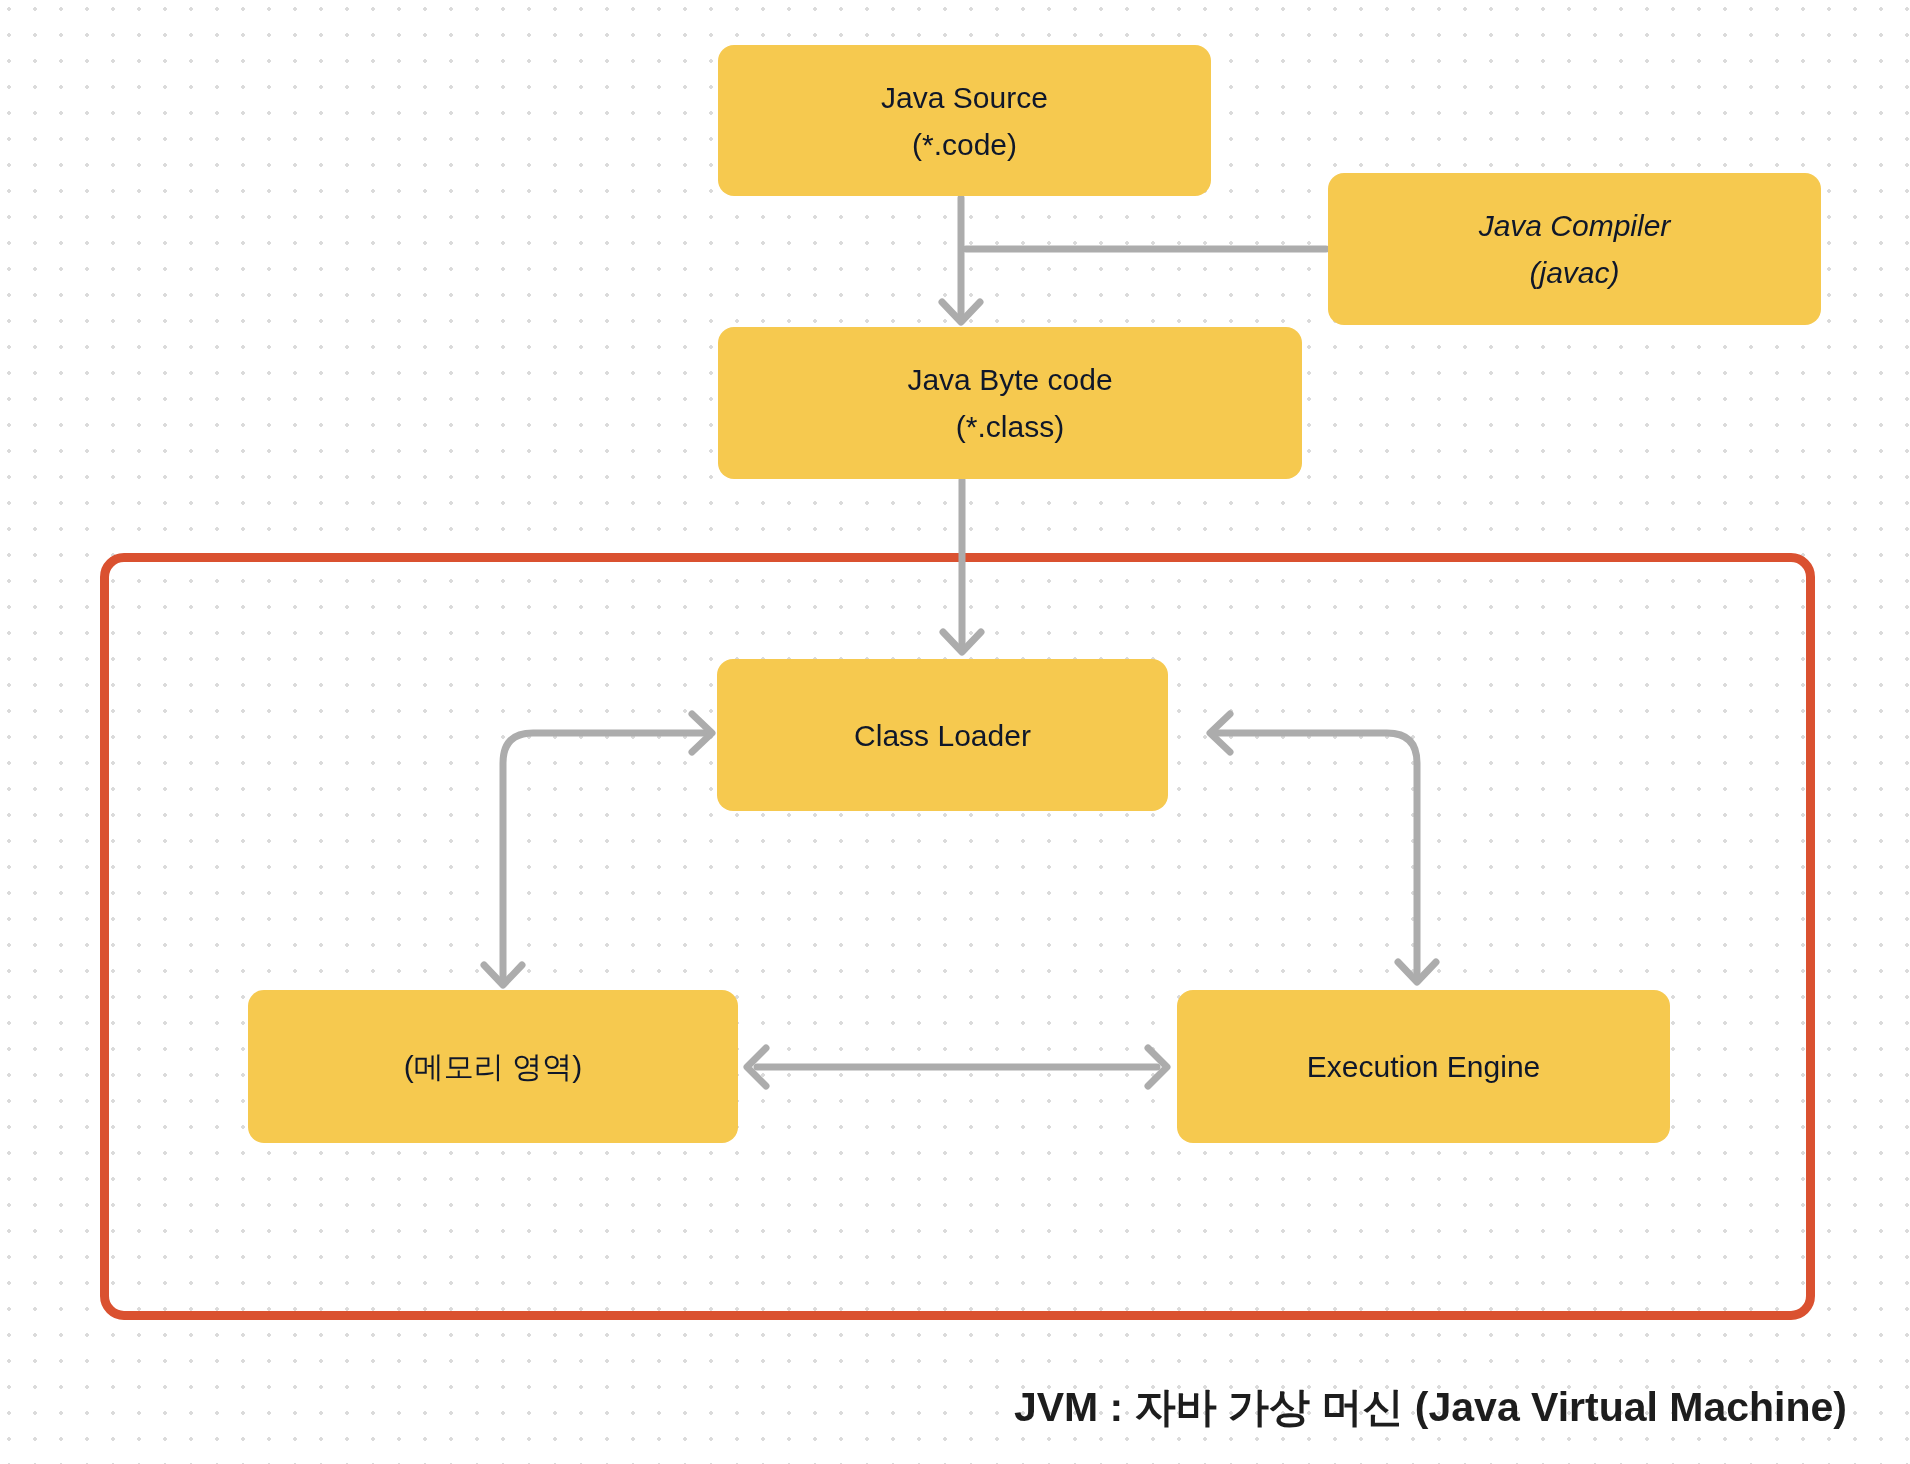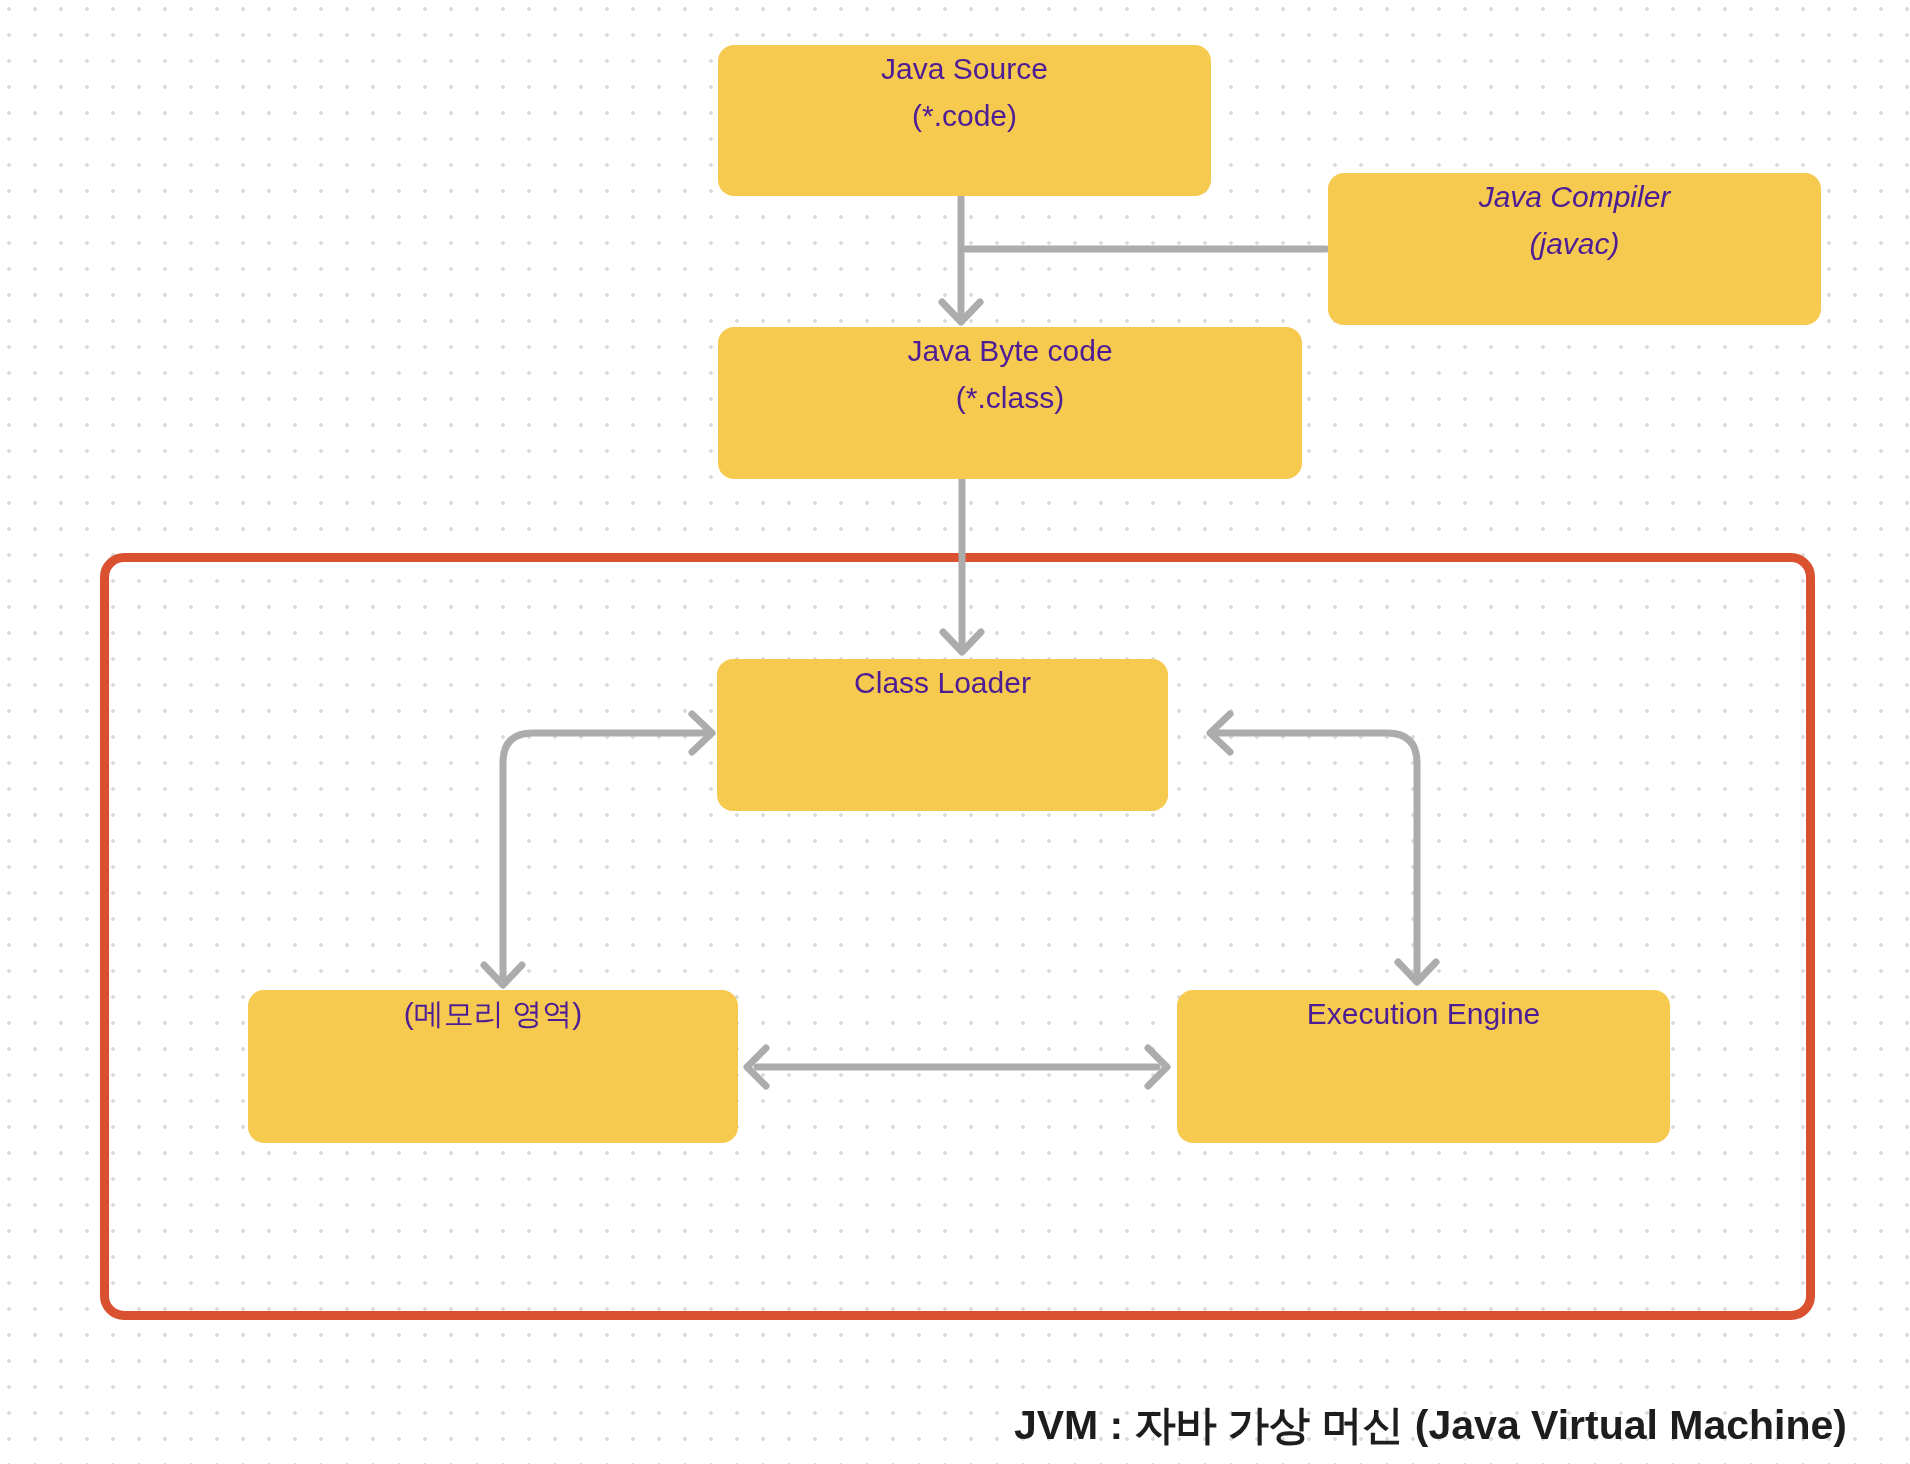--- a/index.html
+++ b/index.html
@@ -30,41 +30,40 @@
     position: absolute; left: 0; top: 0;
     z-index: 2;
   }
   svg.connectors * { stroke: #ACACAC; stroke-width: 7; fill: none;
     stroke-linecap: round; stroke-linejoin: round; }
   .node {
     position: absolute;
     background: #F6C94F;
     border-radius: 16px;
     display: flex; flex-direction: column;
-    align-items: center; justify-content: flex-start;
+    align-items: center; justify-content: center;
     text-align: center;
-    color: #4c1d95;
+    color: #0f172a;
     font-size: 30px; font-weight: 500; line-height: 47px;
     z-index: 3;
   }
   .node-subtitle:empty { display: none; }
   #node-java-source      { left: 718px;  top: 45px;  width: 493px; height: 151px; }
   #node-java-compiler    { left: 1328px; top: 173px; width: 493px; height: 152px; font-style: italic; }
   #node-java-byte-code   { left: 718px;  top: 327px; width: 584px; height: 152px; }
   #node-class-loader     { left: 717px;  top: 659px; width: 451px; height: 152px; }
   #node-runtime-data-area{ left: 248px;  top: 990px; width: 490px; height: 153px; }
   #node-execution-engine { left: 1177px; top: 990px; width: 493px; height: 153px; }
   .caption {
     position: absolute;
     right: 63px; top: 1380px;
     font-size: 41px; font-weight: 700;
     color: #1D1D1D;
     z-index: 3;
     white-space: nowrap;
-    margin-top: 18px;
   }
 </style>
 </head>
 <body>
 
 <div class="dot-grid"></div>
 
 <div class="jvm-boundary"></div>
 
 <svg class="connectors" width="1910" height="1464" viewBox="0 0 1910 1464">

